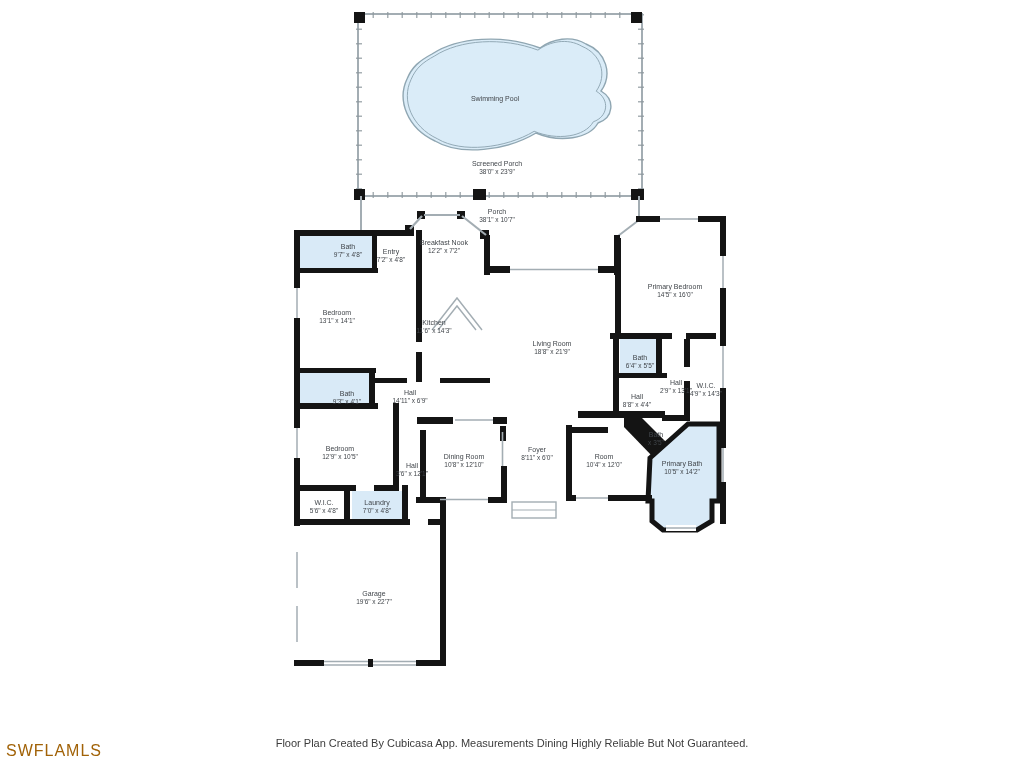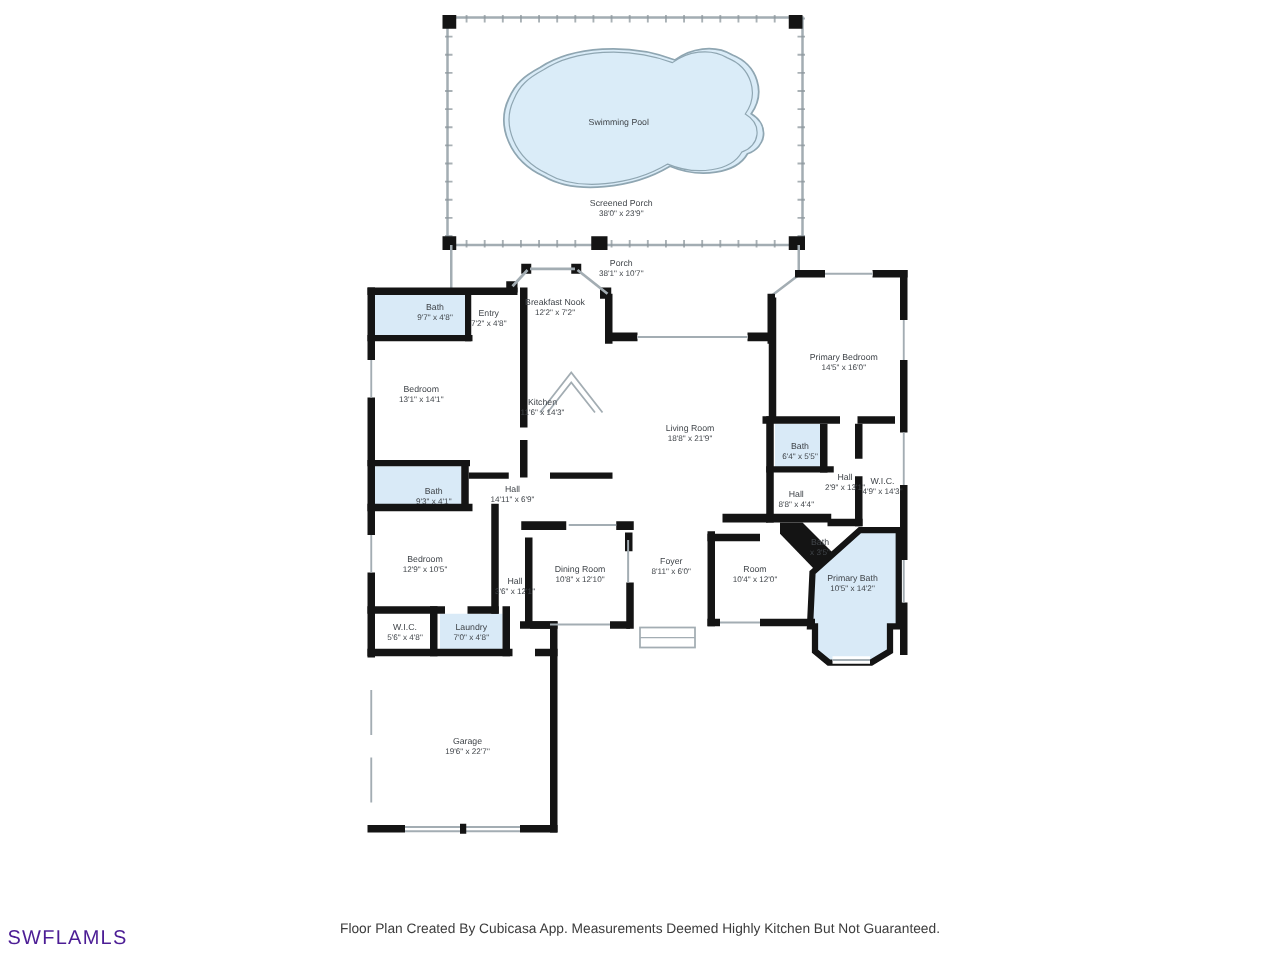--- a/index.html
+++ b/index.html
@@ -5,21 +5,21 @@
   html,body{margin:0;padding:0;background:#ffffff;}
   .canvas{position:relative;width:1024px;height:768px;background:#ffffff;overflow:hidden;
           font-family:"Liberation Sans", sans-serif;}
   .plan-svg{position:absolute;left:0;top:0;}
   .room-label{position:absolute;transform:translate(-50%,-50%);text-align:center;
               color:#40454a;font-size:7px;line-height:1.35;white-space:nowrap;z-index:5;}
   .room-label .rname{font-size:7px;}
   .room-label .rdims{font-size:6.5px;}
   .footer-note{position:absolute;left:50%;top:737px;transform:translateX(-50%);
                font-size:11px;color:#3c3c3c;white-space:nowrap;}
-  .watermark{position:absolute;left:6px;top:742px;font-size:16px;color:#4c1d95;
+  .watermark{position:absolute;left:6px;top:742px;font-size:16px;color:#a16207;
              letter-spacing:1px;}
 </style>
 </head>
 <body>
 
 <div class="canvas">
 
   <svg class="plan-svg" width="1024" height="768" viewBox="0 0 1024 768">
 
     <g>
@@ -299,15 +299,15 @@
     </div>
   <div class="room-label" style="left:377px;top:507px">
       <div class="rname">Laundry</div>
       <div class="rdims">7'0" x 4'8"</div>
     </div>
   <div class="room-label" style="left:374px;top:598px">
       <div class="rname">Garage</div>
       <div class="rdims">19'6" x 22'7"</div>
     </div>
 
-  <div class="footer-note">Floor Plan Created By Cubicasa App. Measurements Deemed Highly Kitchen But Not Guaranteed.</div>
+  <div class="footer-note">Floor Plan Created By Cubicasa App. Measurements Dining Highly Reliable But Not Guaranteed.</div>
   <div class="watermark">SWFLAMLS</div>
 </div>
 
 </body></html>

